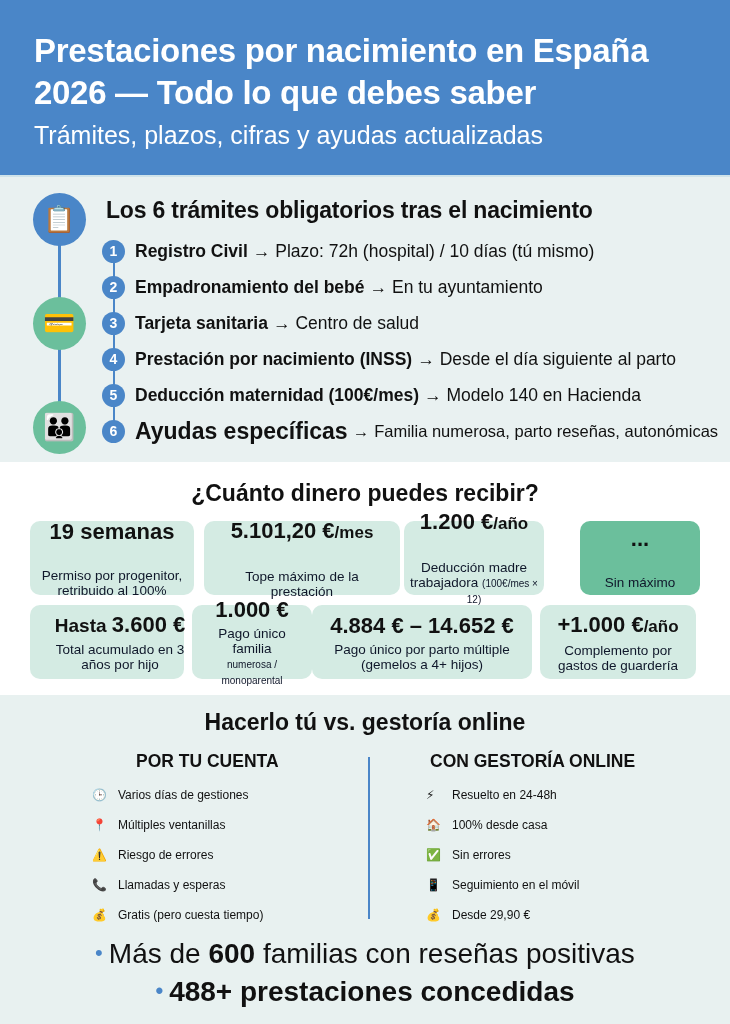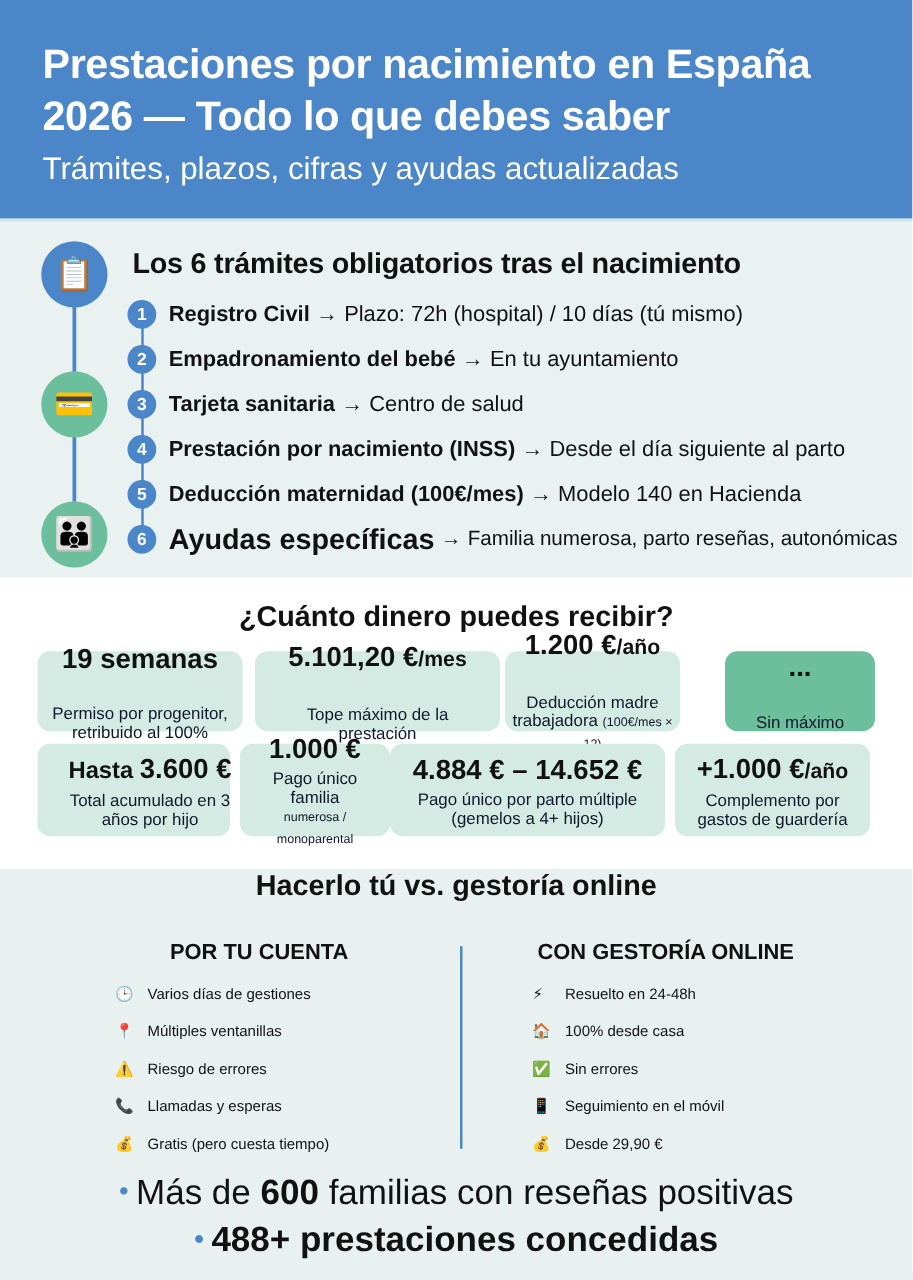--- a/index.html
+++ b/index.html
@@ -26,25 +26,25 @@
 
   .money { height: 233px; background: #fff; padding-top: 18px; }
   .money h2 { text-align: center; font-size: 23px; font-weight: 700; margin-bottom: 14px; }
   .row { display: flex; padding: 0 30px; gap: 0; }
   .card { background: #d4ebe3; border-radius: 10px; text-align: center; display: flex; flex-direction: column; align-items: center; justify-content: center; padding: 4px 6px; }
   .card .big { font-size: 22px; font-weight: 700; line-height: 26px; white-space: nowrap; }
   .card .big small { font-size: 17px; }
   .card .desc { font-size: 13.5px; line-height: 15px; color: #0f172a; margin-top: 3px; }
   .card .tiny { font-size: 10px; }
   .card.dark { background: #6bbf9c; }
-  .row1 .card { height: 64px; gap: 20px; }
+  .row1 .card { height: 74px; gap: 20px; }
   .row2 { margin-top: 10px; }
   .row2 .card { height: 74px; }
 
-  .compare { height: 329px; background: #e8f1f0; position: relative; }
+  .compare { height: 329px; background: #e8f1f0; padding-top: 14px; position: relative; }
   .compare h2 { text-align: center; font-size: 23px; font-weight: 700; }
   .col { position: absolute; top: 56px; }
   .col.left { left: 92px; }
   .col.right { left: 426px; }
   .col h3 { font-size: 17.5px; font-weight: 700; margin-bottom: 8px; padding-left: 44px; }
   .col.right h3 { padding-left: 4px; }
   .col li { list-style: none; font-size: 12px; height: 30px; line-height: 30px; white-space: nowrap; }
   .col li .ic { display: inline-block; width: 26px; }
   .divider { position: absolute; left: 368px; top: 62px; width: 2px; height: 162px; background: #4a86c8; }
   .stats { position: absolute; top: 240px; width: 100%; text-align: center; }

